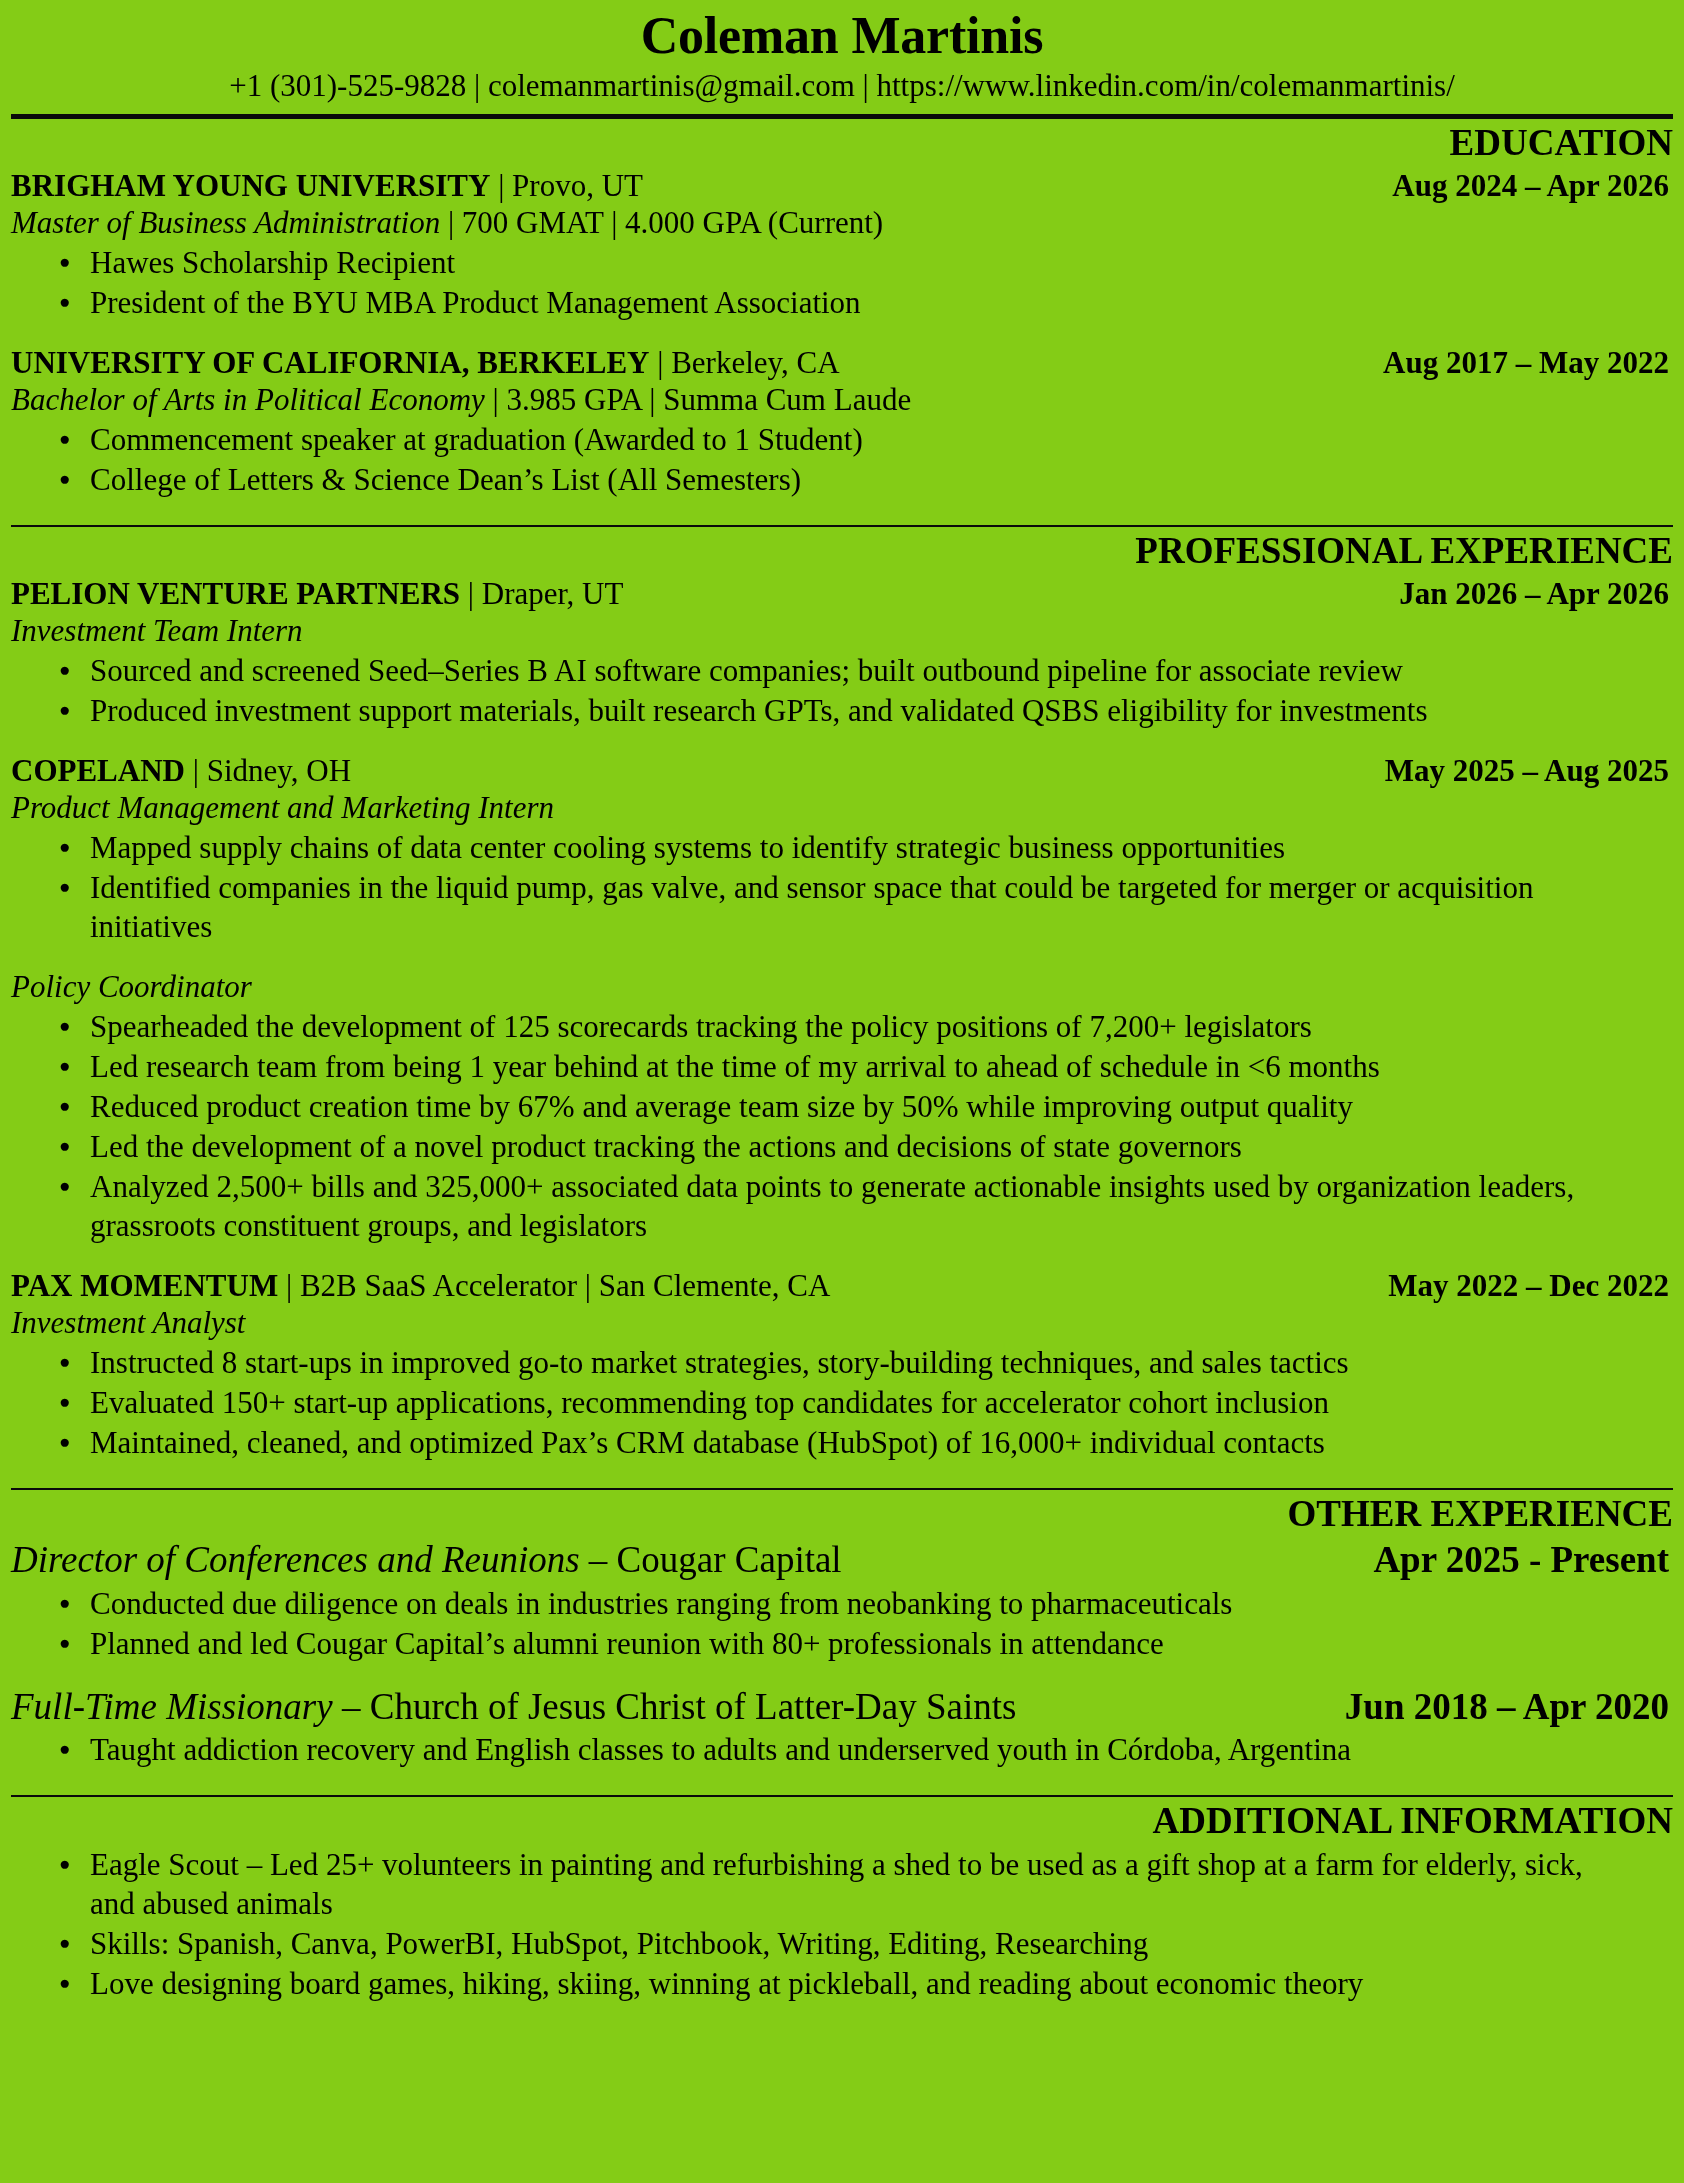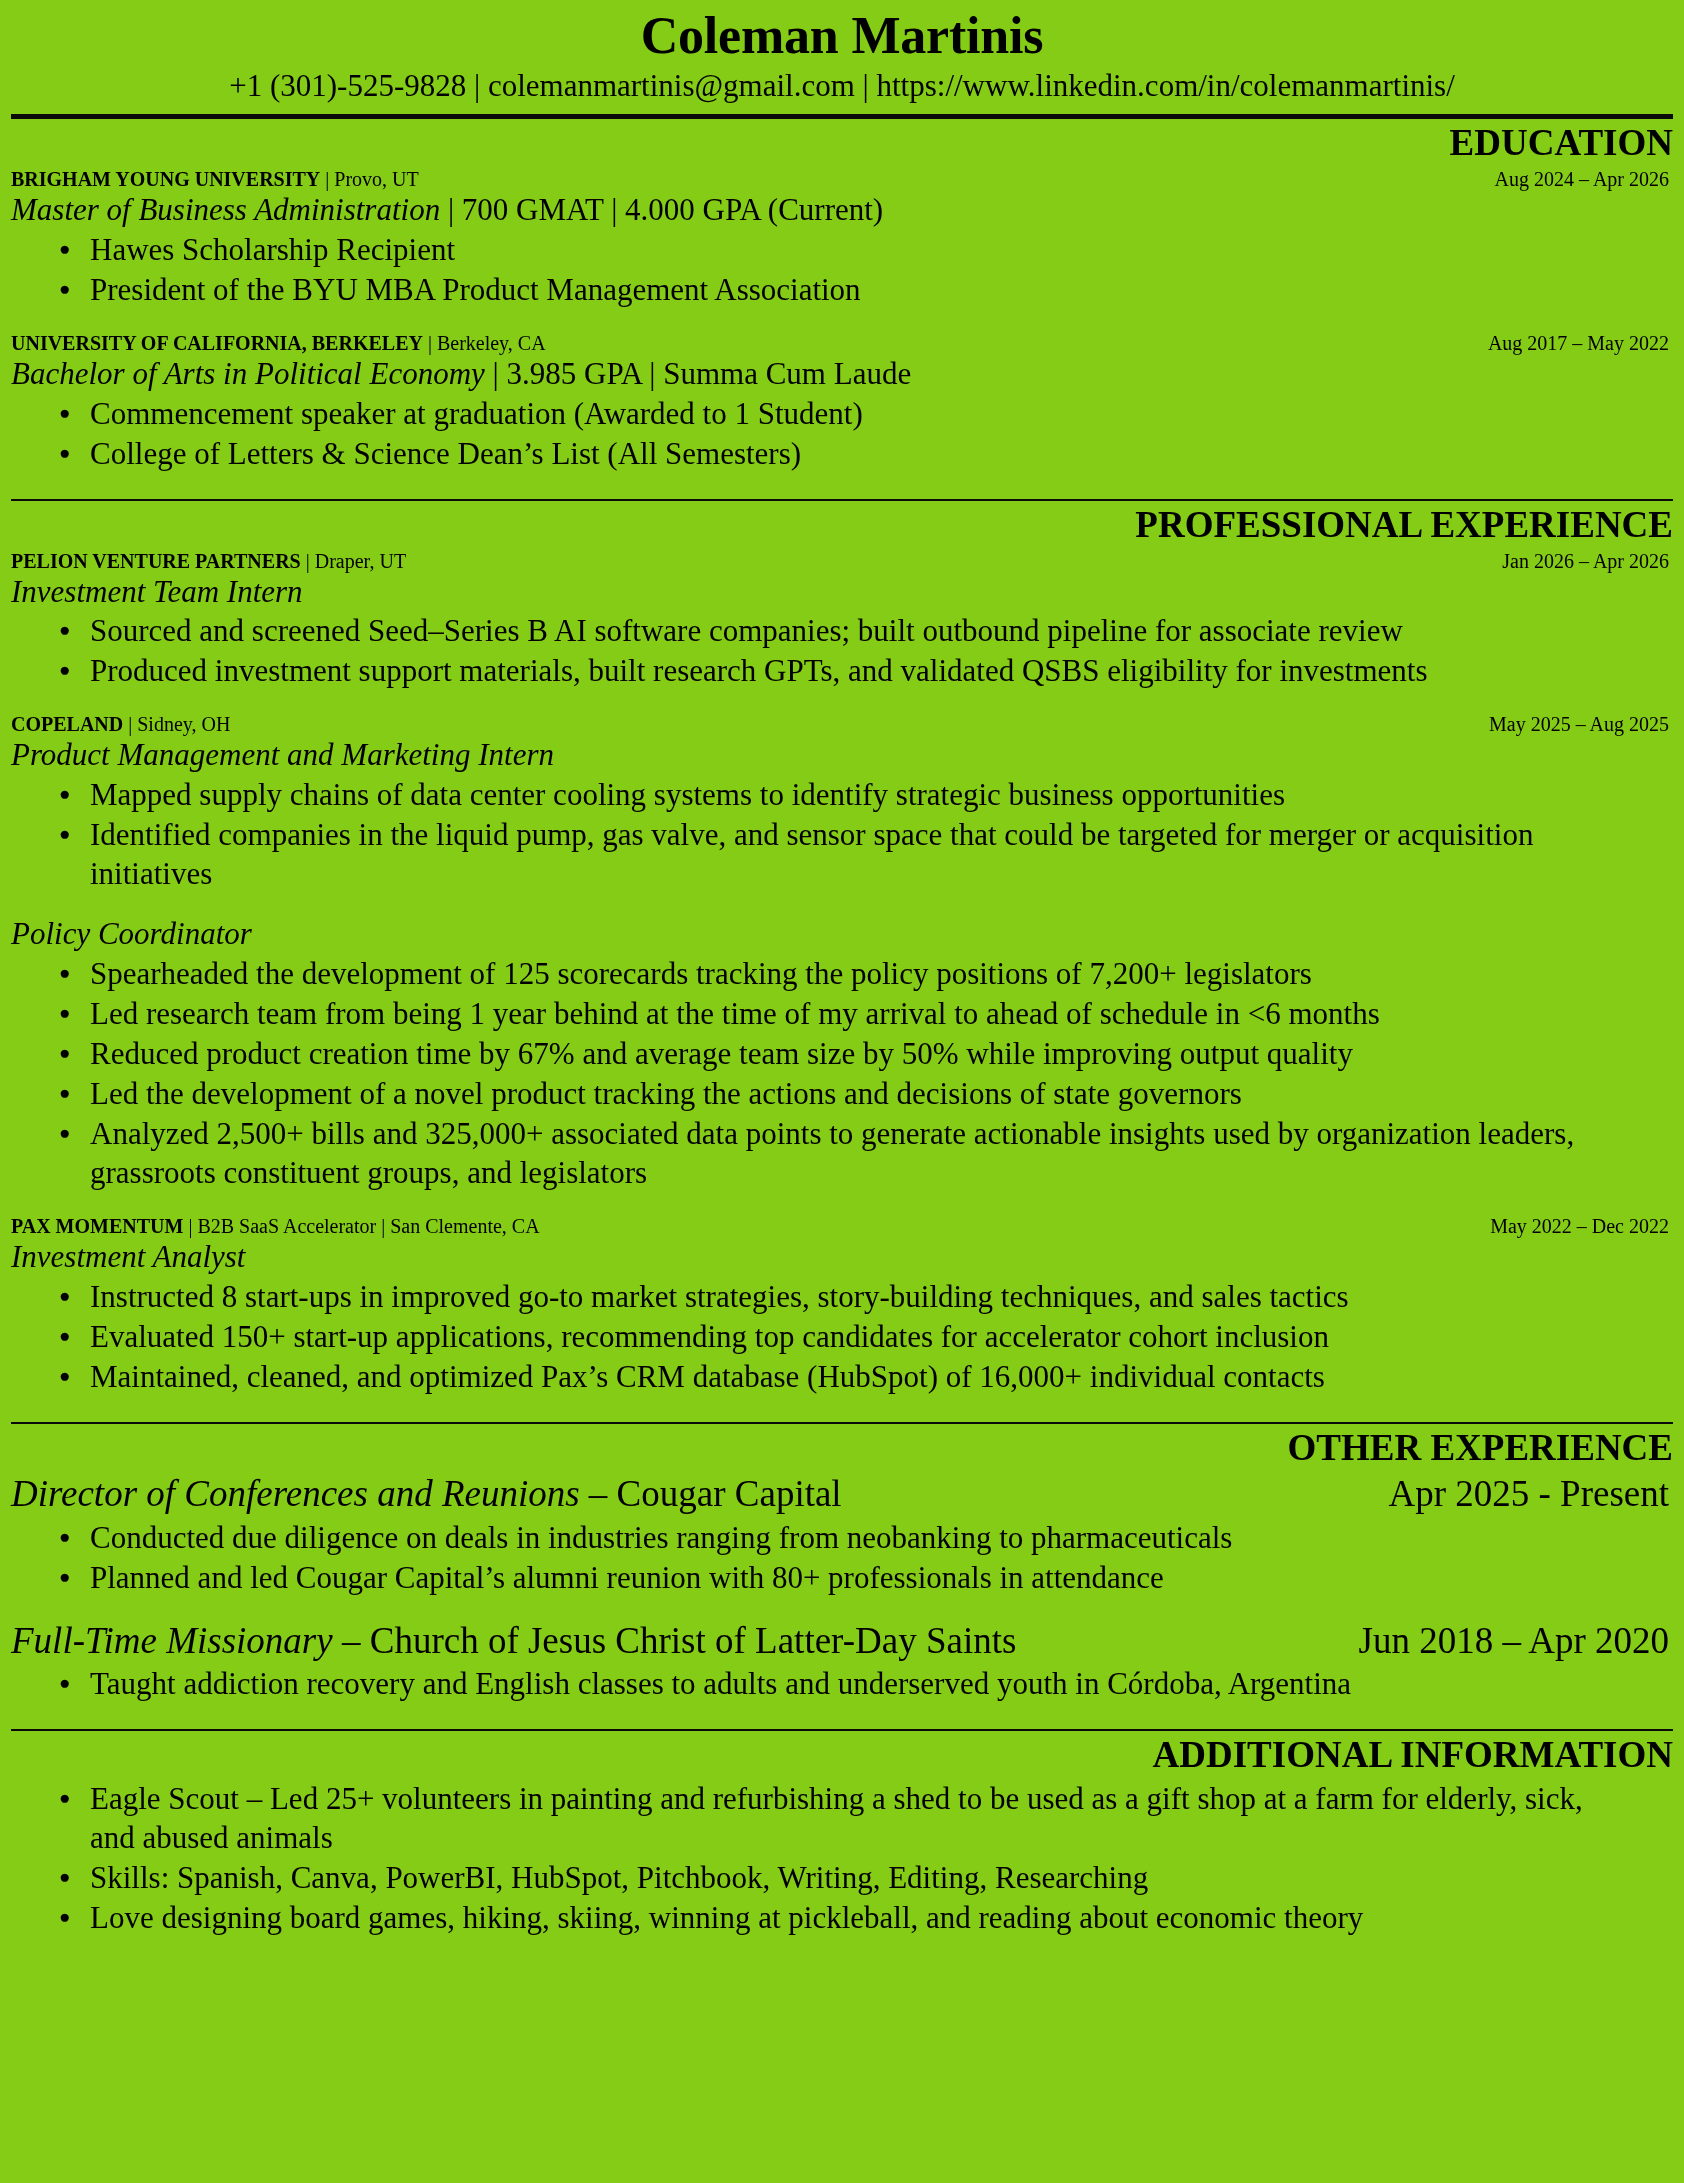--- a/index.html
+++ b/index.html
@@ -62,32 +62,32 @@
 
   
   .entry { margin: 0 0 0 0; }
   .entry + .entry { margin-top: 22px; }
 
   .entry-head {
     display: flex;
     justify-content: space-between;
     align-items: baseline;
     width: 100%;
-    font-size: 20px;
+    font-size: 31px;
     line-height: 1.2;
   }
   .org {
     font-weight: bold;
     white-space: nowrap;
   }
   .org .plain {
     font-weight: normal;
   }
   .dates {
-    font-weight: normal;
+    font-weight: bold;
     white-space: nowrap;
     text-align: center;
     padding-right: 4px;
   }
   .subtitle {
     font-style: italic;
     font-size: 31px;
     line-height: 1.22;
     margin: 0;
   }

